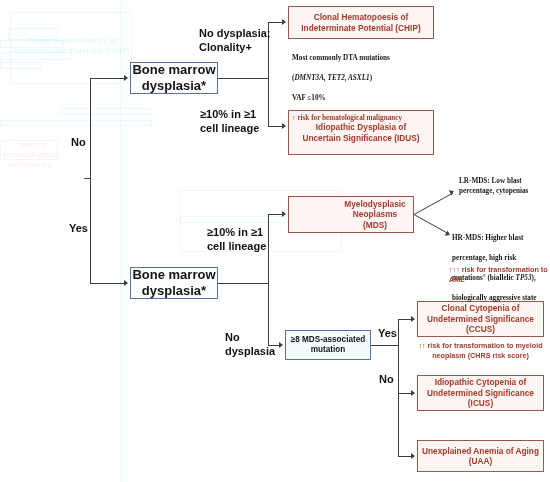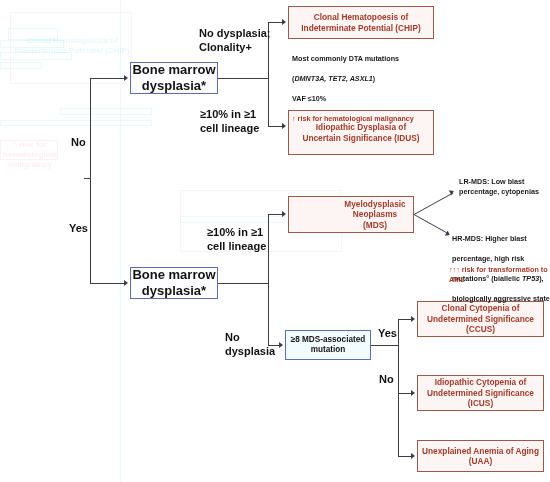--- a/index.html
+++ b/index.html
@@ -84,20 +84,21 @@
     white-space: pre-line;
   }
   
   .annot {
     position: absolute;
     font-size: 7.2px;
     font-weight: bold;
     color: #1a1a1a;
     line-height: 1.38;
     white-space: pre-line;
+    font-family: Liberation Serif, serif;
   }
   .annot em { font-style: italic; }
   .annot-red {
     position: absolute;
     font-size: 7.2px;
     font-weight: bold;
     color: #a33b2a;
     line-height: 1.38;
     white-space: pre-line;
   }
@@ -276,15 +277,17 @@
 percentage, cytopenias</div>
 
   <div class="annot" style="left:452px; top:224px; width:100px;">
     <div>HR-MDS: Higher blast</div>
     <div>percentage, high risk</div>
     <div><span>mutations° (biallelic </span><em>TP53</em><span>),</span></div>
     <div>biologically aggressive state</div>
   </div>
   <div class="annot-red" style="left:449px; top:265px; width:105px;">↑↑↑ risk for transformation to AML</div>
 
+  <div class="annot-red annot-red-c" style="left:417px; top:341px; width:127px; text-align:center;">↑↑ risk for transformation to myeloid
+neoplasm (CHRS risk score)</div>
 
 
 </div>
 
 </body></html>

